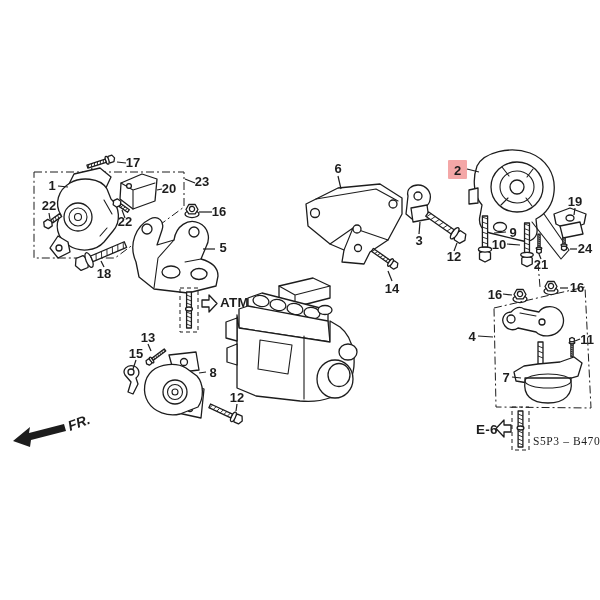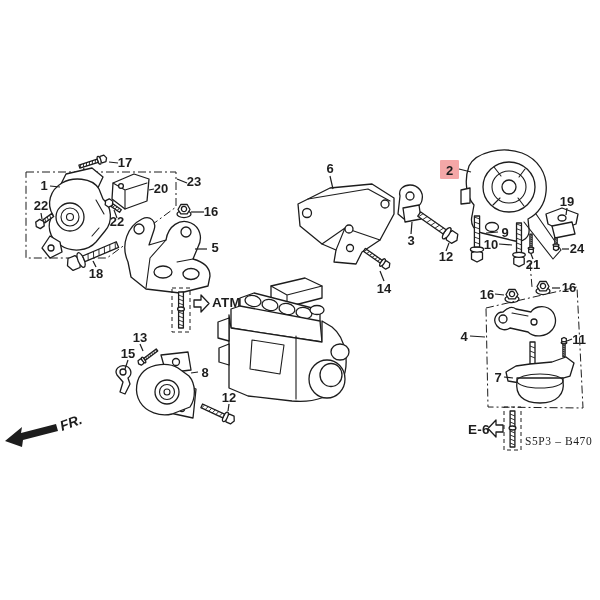--- a/index.html
+++ b/index.html
@@ -1,17 +1,17 @@
 <!DOCTYPE html>
 <html><head>
 <meta charset="utf-8">
 <title>Parts Diagram</title>
 <style>
   html,body{margin:0;padding:0;background:#ffffff;}
-  .stage{position:relative;width:592px;height:600px;background:#ffffff;overflow:hidden;}
+  .stage{position:relative;width:592px;height:600px;background:#ffffff;overflow:hidden;padding-left:8px;}
   svg{display:block;}
   svg *{vector-effect:non-scaling-stroke;}
   .shp{fill:#ffffff;stroke:#1d1d1d;stroke-width:1.3;stroke-linejoin:round;stroke-linecap:round;}
   .ln{fill:none;stroke:#1d1d1d;stroke-width:1.1;stroke-linejoin:round;stroke-linecap:round;}
   .thin{fill:none;stroke:#1d1d1d;stroke-width:0.9;}
   .solid{fill:#1d1d1d;stroke:none;}
   .lead{stroke:#1d1d1d;stroke-width:1.2;fill:none;}
   .dashdot{fill:none;stroke:#1d1d1d;stroke-width:1;stroke-dasharray:8 3 2 3;}
   .dashed{fill:none;stroke:#1d1d1d;stroke-width:1;stroke-dasharray:4 3;}
   text{font-family:"Liberation Sans",sans-serif;font-weight:700;font-size:13px;fill:#1d1d1d;}

